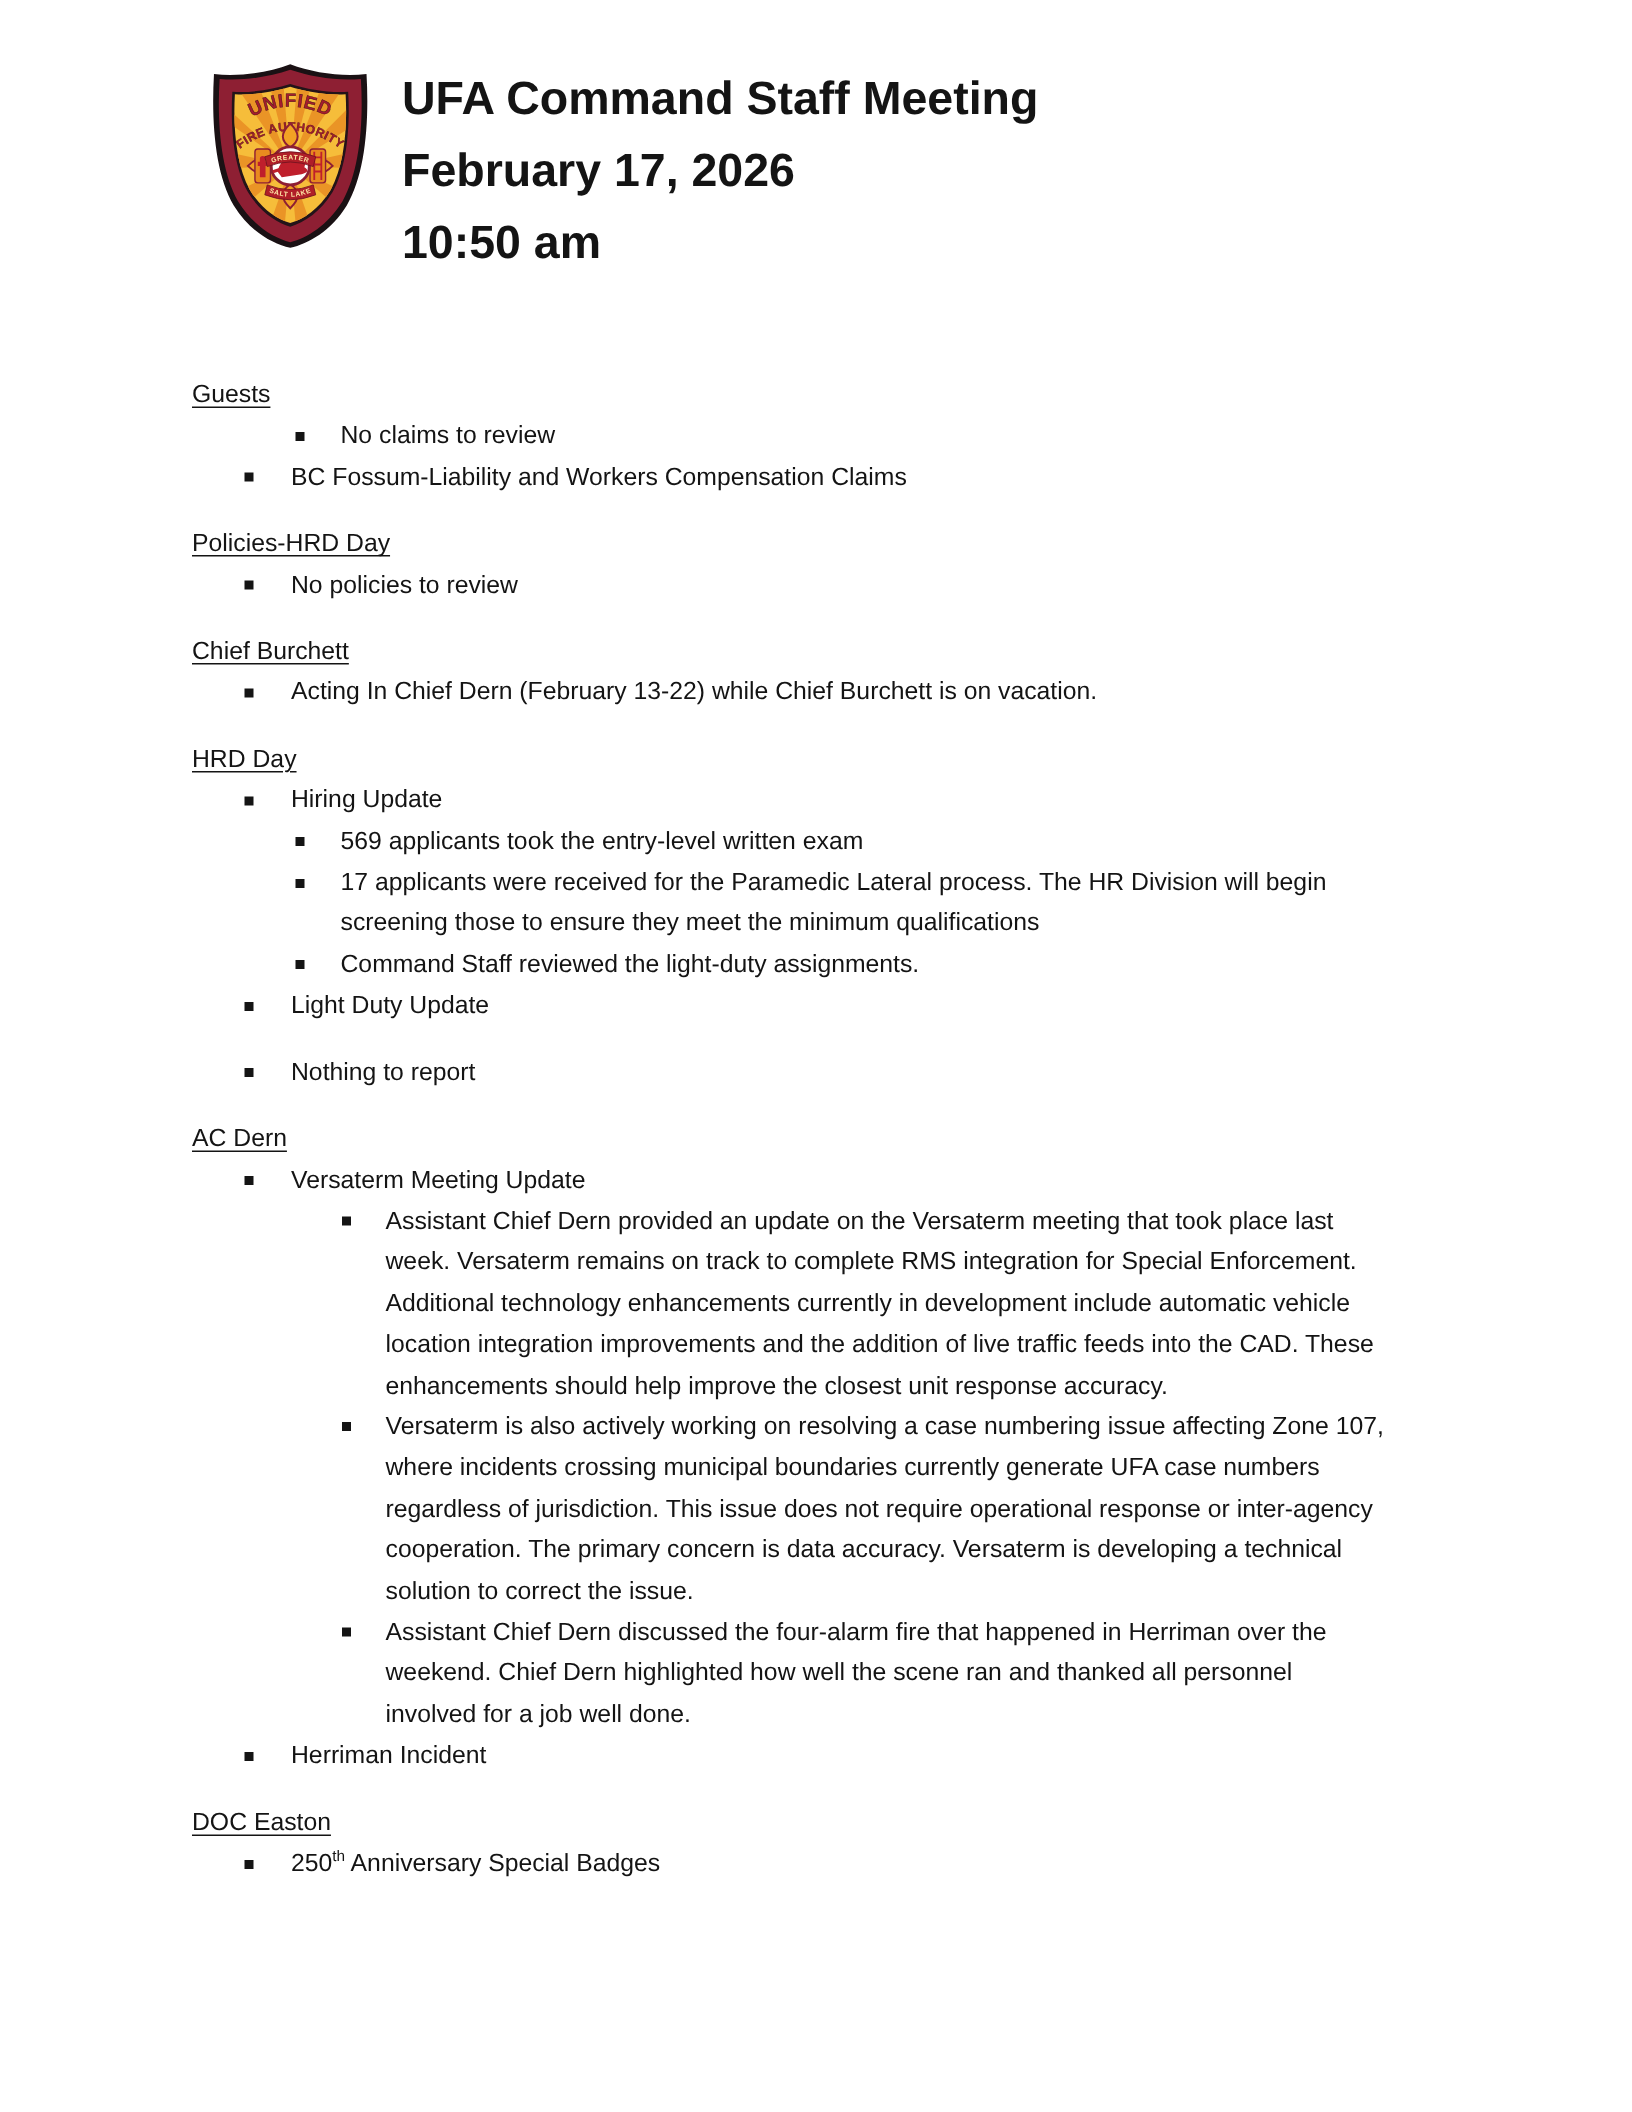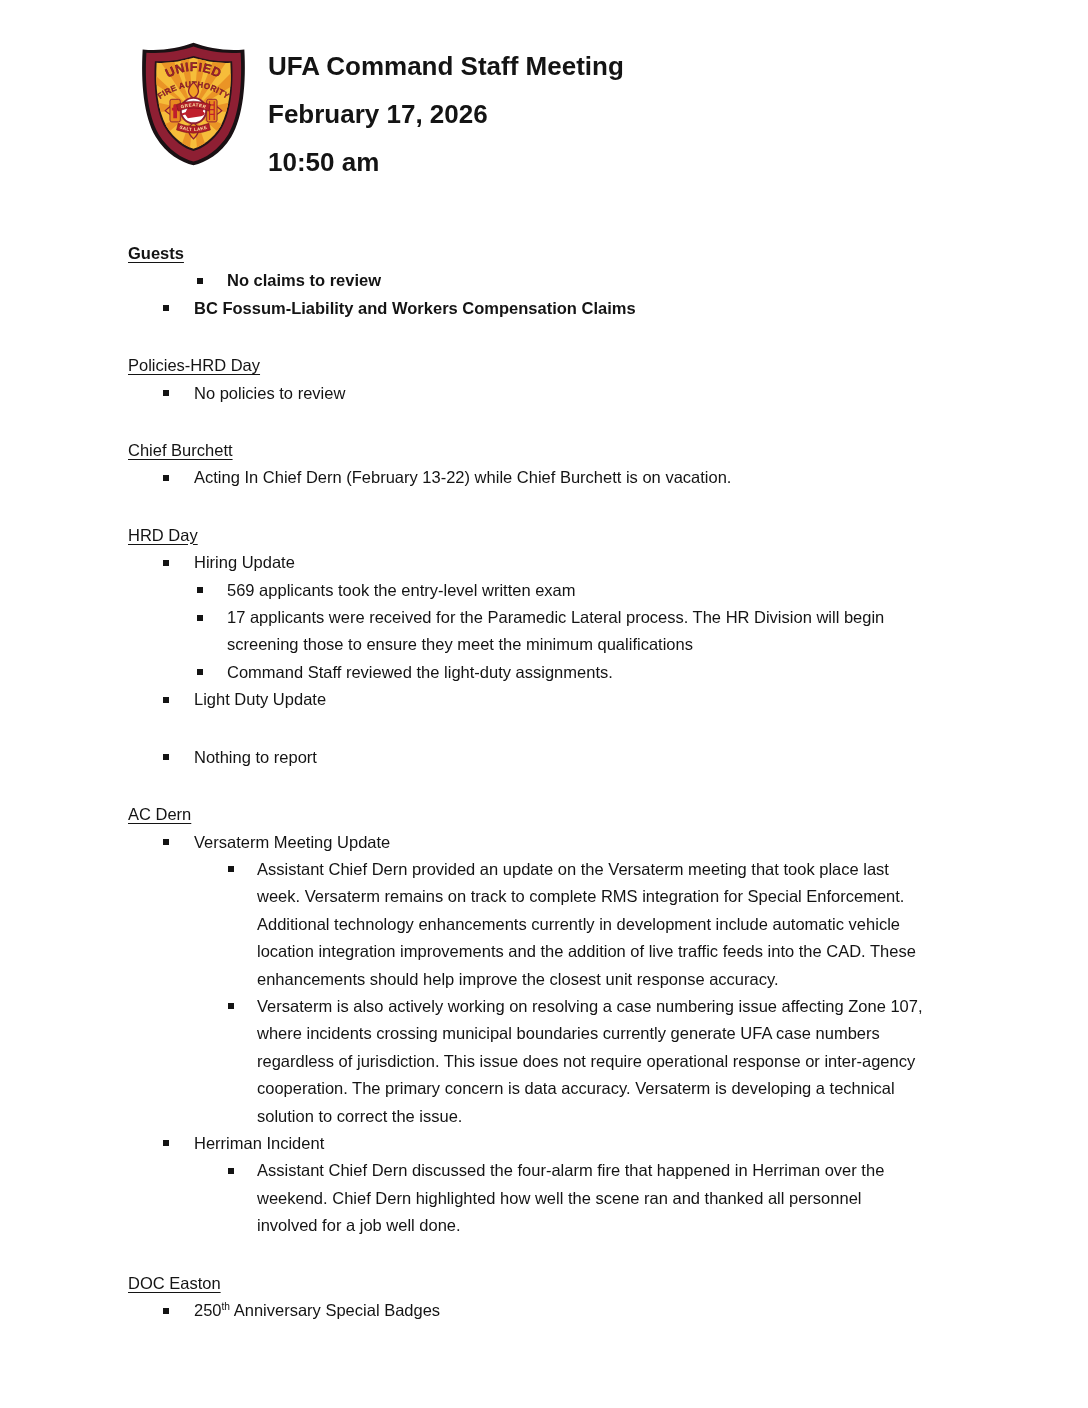--- a/index.html
+++ b/index.html
@@ -16,33 +16,33 @@
   
   .header {
     display: flex;
     align-items: flex-start;
     padding: 40px 0 0 137px;
     gap: 18px;
   }
   .logo-wrap { flex: 0 0 auto; width: 113px; height: 128px; }
   .title-block {
     padding-top: 2px;
-    font-size: 26px;
+    font-size: 31px;
     font-weight: bold;
     line-height: 48px;
     white-space: nowrap;
   }
   
   .doc-body {
     padding: 52px 163px 0 128px;
     font-size: 16.5px;
     line-height: 27.4px;
   }
-  .doc-section { margin-top: 30px; }
-  .doc-section:first-child { margin-top: 2px; font-weight: bold; }
+  .doc-section { margin-top: 17px; }
+  .doc-section:first-child { margin-top: 12px; }
   .section-heading {
     text-decoration: underline;
     text-underline-offset: 3px;
   }
   .item { position: relative; }
   .bullet {
     position: absolute;
     width: 6px; height: 6px;
     background: #141414;
     top: 10.5px;
@@ -177,22 +177,22 @@
         <div class="item lvl1"><span class="bullet"></span><span class="item-text">Light Duty Update</span></div>
       </section>
       <section class="doc-section">
         <div class="item lvl1"><span class="bullet"></span><span class="item-text">Nothing to report</span></div>
       </section>
       <section class="doc-section">
         <div class="section-heading">AC Dern</div>
         <div class="item lvl1"><span class="bullet"></span><span class="item-text">Versaterm Meeting Update</span></div>
         <div class="item lvl3"><span class="bullet"></span><span class="item-text">Assistant Chief Dern provided an update on the Versaterm meeting that took place last week. Versaterm remains on track to complete RMS integration for Special Enforcement. Additional technology enhancements currently in development include automatic vehicle location integration improvements and the addition of live traffic feeds into the CAD. These enhancements should help improve the closest unit response accuracy.</span></div>
         <div class="item lvl3"><span class="bullet"></span><span class="item-text">Versaterm is also actively working on resolving a case numbering issue affecting Zone 107, where incidents crossing municipal boundaries currently generate UFA case numbers regardless of jurisdiction. This issue does not require operational response or inter-agency cooperation. The primary concern is data accuracy. Versaterm is developing a technical solution to correct the issue.</span></div>
+        <div class="item lvl3"><span class="bullet"></span><span class="item-text">Assistant Chief Dern discussed the four-alarm fire that happened in Herriman over the weekend. Chief Dern highlighted how well the scene ran and thanked all personnel involved for a job well done.</span></div>
         <div class="item lvl1"><span class="bullet"></span><span class="item-text">Herriman Incident</span></div>
-        <div class="item lvl3"><span class="bullet"></span><span class="item-text">Assistant Chief Dern discussed the four-alarm fire that happened in Herriman over the weekend. Chief Dern highlighted how well the scene ran and thanked all personnel involved for a job well done.</span></div>
       </section>
       <section class="doc-section">
         <div class="section-heading">DOC Easton</div>
         <div class="item lvl1"><span class="bullet"></span><span class="item-text"><span>250</span><sup>th</sup><span> Anniversary Special Badges</span></span></div>
       </section>
     </main>
 
 </div>
 
 </body></html>

